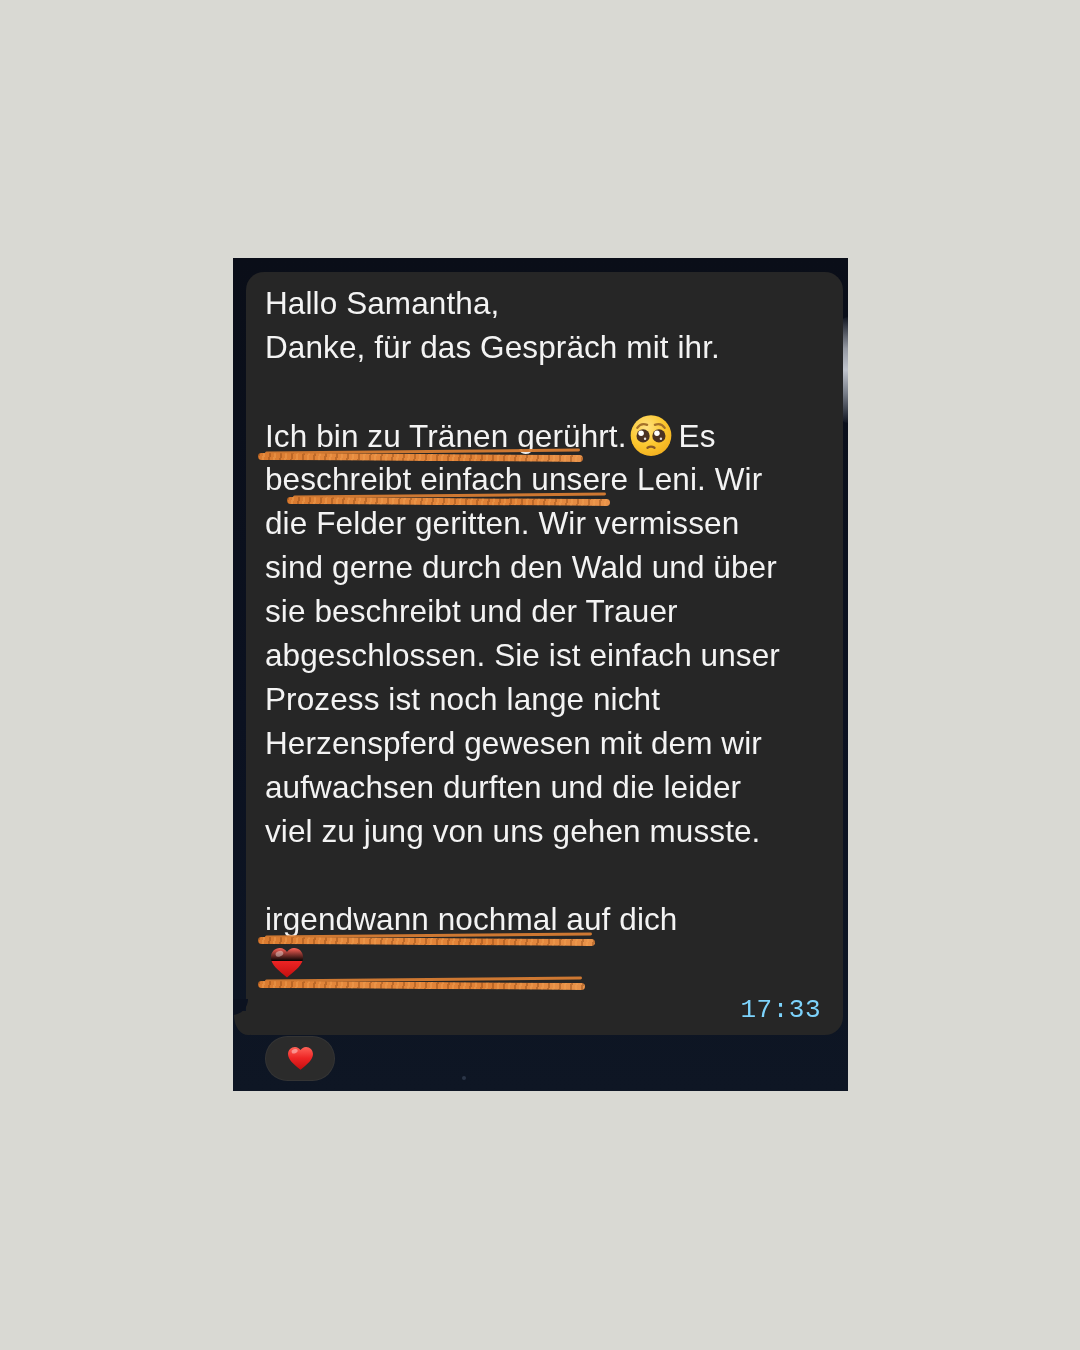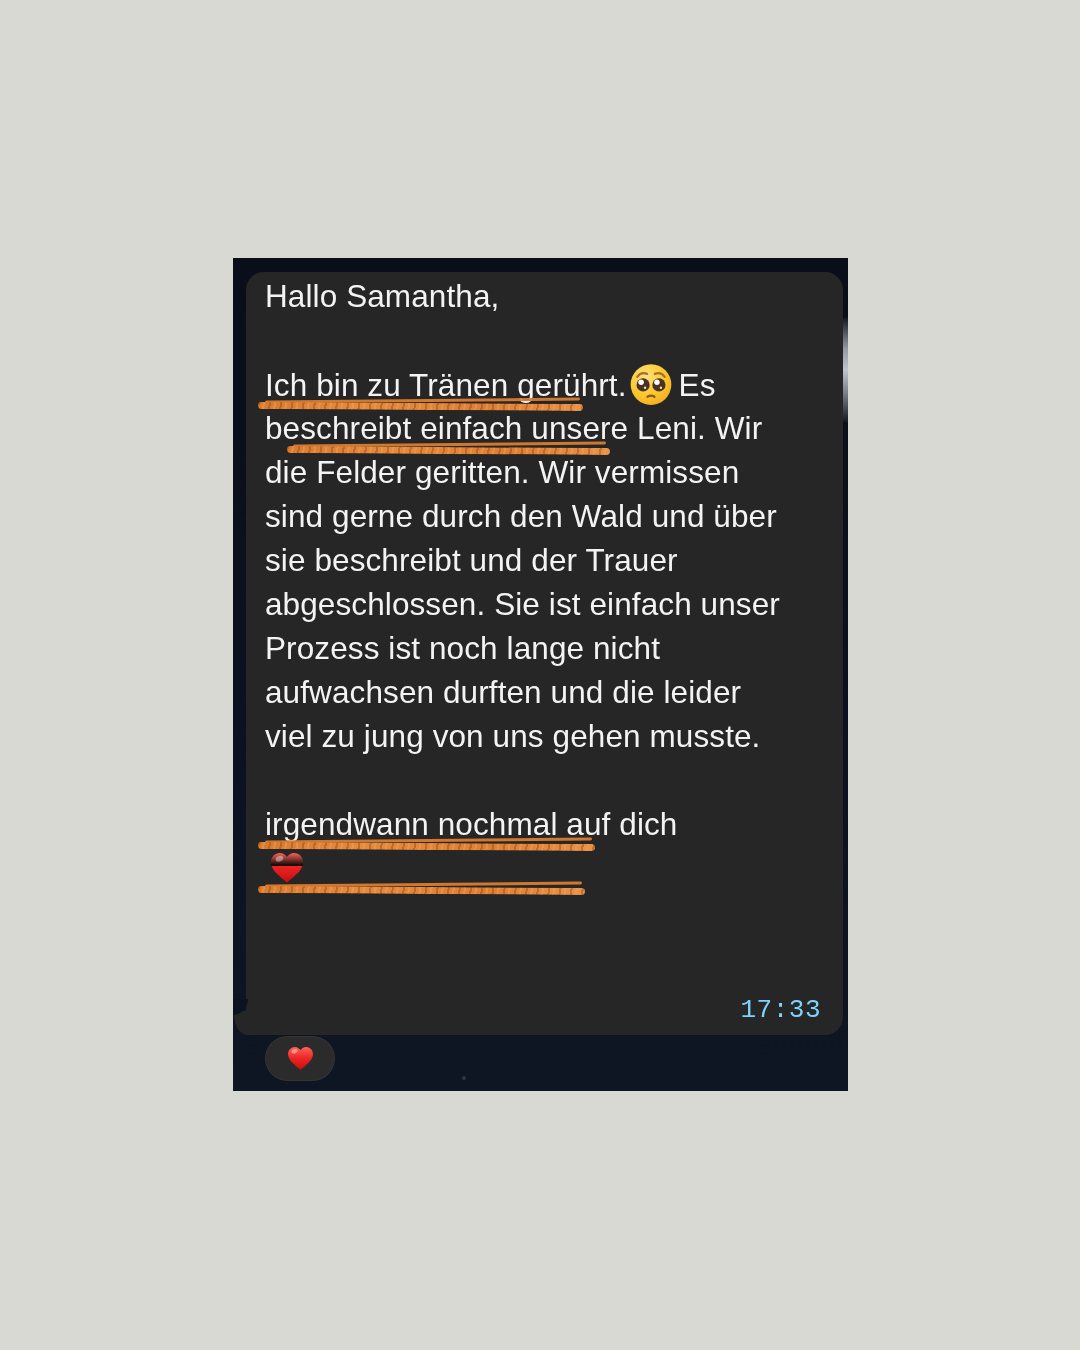--- a/index.html
+++ b/index.html
@@ -57,21 +57,21 @@
       rgba(120,128,142,0.05) 100%);
   }
 
   .bubble {
     position: absolute;
     left: 13px;
     top: 14px;
     width: 597px;
     height: 763px;
     box-sizing: border-box;
-    padding: 2px 24px 0 19px;
+    padding: 9px 24px 0 19px;
     background: #262626;
     border-radius: 18px 18px 18px 5px;
   }
   
   .bubble::before {
     content: "";
     position: absolute;
     left: -12px;
     bottom: 0;
     width: 16px;
@@ -170,20 +170,21 @@
 <div class="canvas">
 
   <div class="shot">
 
     <div class="speck"></div>
     <div class="sliver"></div>
 
     <div class="bubble">
 
       <div class="line"><span>Hallo Samantha,</span></div>
+      <div class="line"><span>Danke, für das Gespräch mit ihr.</span></div>
       <div class="line"></div>
 
       <div class="line">
         <span>Ich bin zu Tränen gerührt.</span><span class="emoji-inline"><svg width="44" height="44" viewBox="0 0 40 40">
               <defs>
                 <radialGradient id="pf1" cx="38%" cy="30%" r="80%">
                   <stop offset="0%" stop-color="#ffe181"></stop>
                   <stop offset="55%" stop-color="#fcc82f"></stop>
                   <stop offset="100%" stop-color="#f0ab1d"></stop>
                 </radialGradient>
@@ -210,20 +211,21 @@
             <i class="s1"></i>
             <i class="s2"></i>
           </div>
       </div>
 
       <div class="line"><span>die Felder geritten. Wir vermissen</span></div>
       <div class="line"><span>sind gerne durch den Wald und über</span></div>
       <div class="line"><span>sie beschreibt und der Trauer</span></div>
       <div class="line"><span>abgeschlossen. Sie ist einfach unser</span></div>
       <div class="line"><span>Prozess ist noch lange nicht</span></div>
+      <div class="line"><span>Herzenspferd gewesen mit dem wir</span></div>
       <div class="line"><span>aufwachsen durften und die leider</span></div>
       <div class="line"><span>viel zu jung von uns gehen musste.</span></div>
       <div class="line"></div>
 
 
       <div class="line"><span>irgendwann nochmal auf dich</span>
         <div class="mark" style="left:-7px; width:337px;">
             <i class="s1"></i>
             <i class="s2"></i>
           </div>

